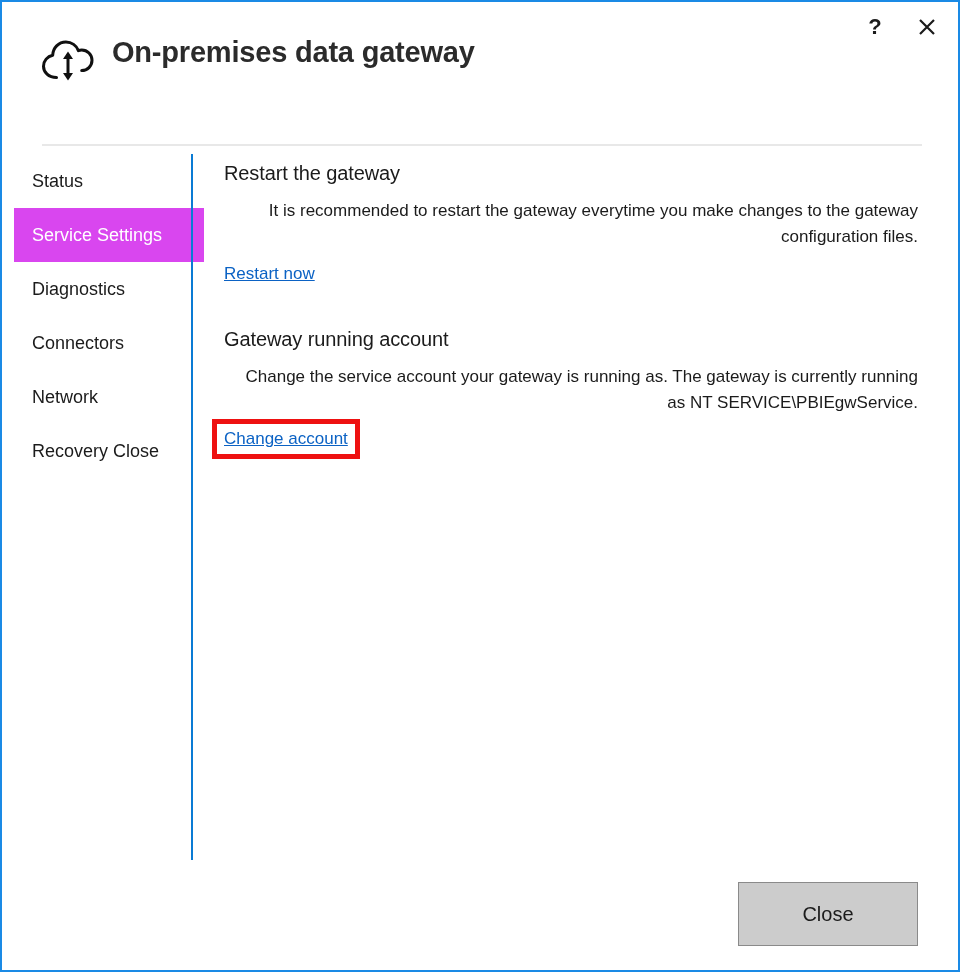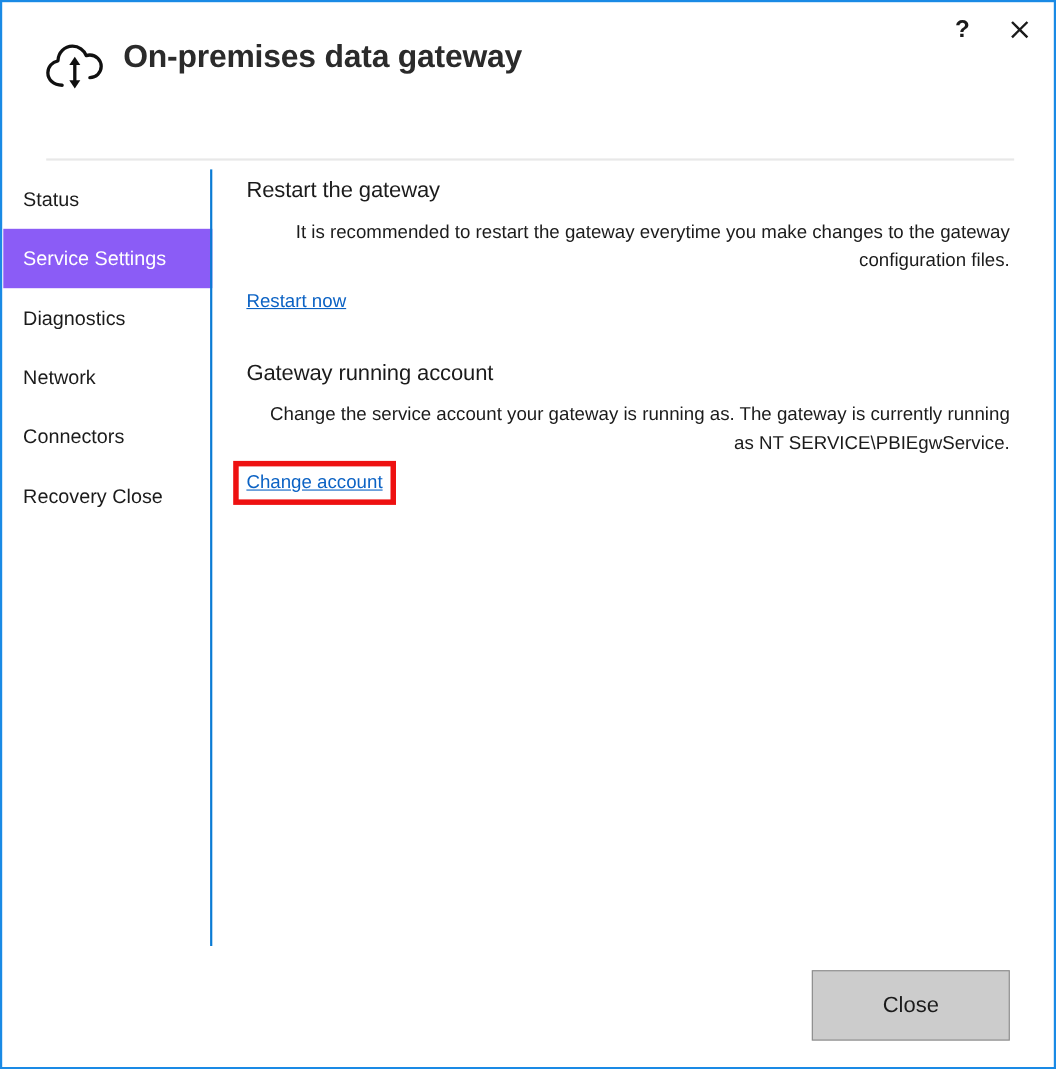--- a/index.html
+++ b/index.html
@@ -84,21 +84,21 @@
     left: 40px;
     top: 142px;
     width: 880px;
     height: 2px;
     background: #e8e8e8;
   }
 
   
   .sidebar {
     position: absolute;
-    left: 1px;
+    left: 12px;
     top: 152px;
     width: 190px;
     text-align: center;
   }
   .sidebar-rule {
     position: absolute;
     left: 189px;
     top: 152px;
     width: 2px;
     height: 706px;
@@ -110,21 +110,21 @@
     display: flex;
     align-items: center;
     padding-left: 18px;
     box-sizing: border-box;
     font-size: 18px;
     color: #1b1b1b;
     cursor: default;
     white-space: nowrap;
   }
   .nav-item.selected {
-    background: #8b5cf6;
+    background: #d946ef;
     color: #ffffff;
   }
 
   
   .content {
     position: absolute;
     left: 222px;
     top: 160px;
     width: 700px;
   }
@@ -232,24 +232,24 @@
     <div class="nav-item">
       <span>Status</span>
     </div>
     <div class="nav-item selected">
       <span>Service Settings</span>
     </div>
     <div class="nav-item">
       <span>Diagnostics</span>
     </div>
     <div class="nav-item">
+      <span>Connectors</span>
+    </div>
+    <div class="nav-item">
       <span>Network</span>
-    </div>
-    <div class="nav-item">
-      <span>Connectors</span>
     </div>
     <div class="nav-item">
       <span>Recovery Close</span>
     </div>
   </div>
   <div class="sidebar-rule"></div>
 
   <div class="content">
 
     <div class="section restart">

